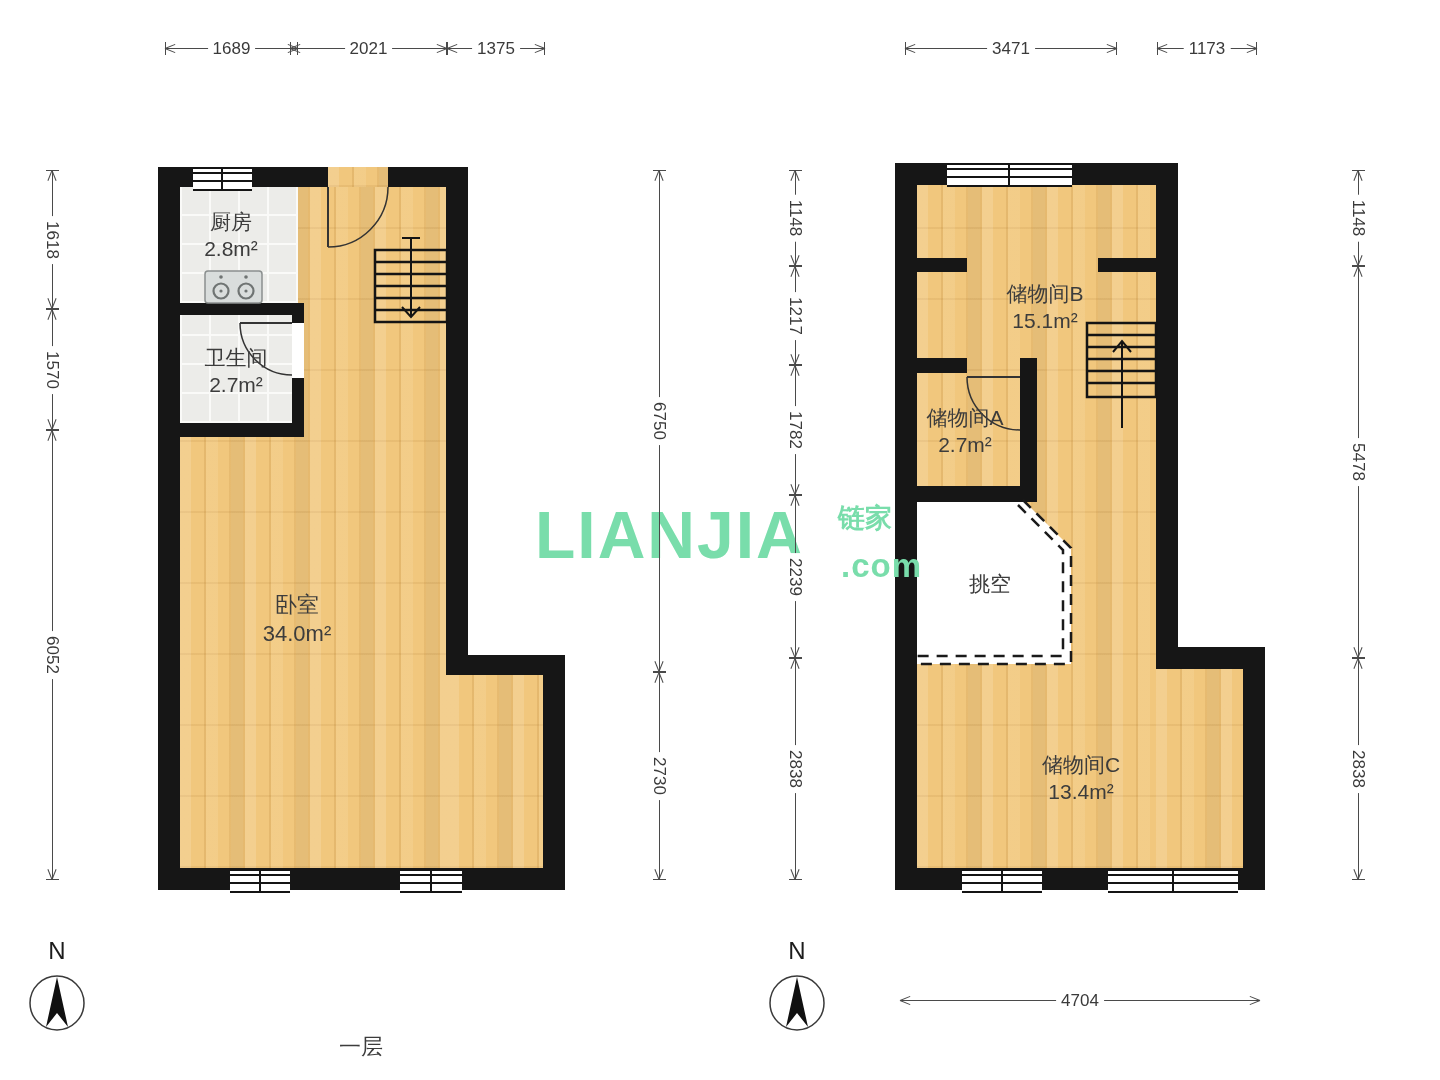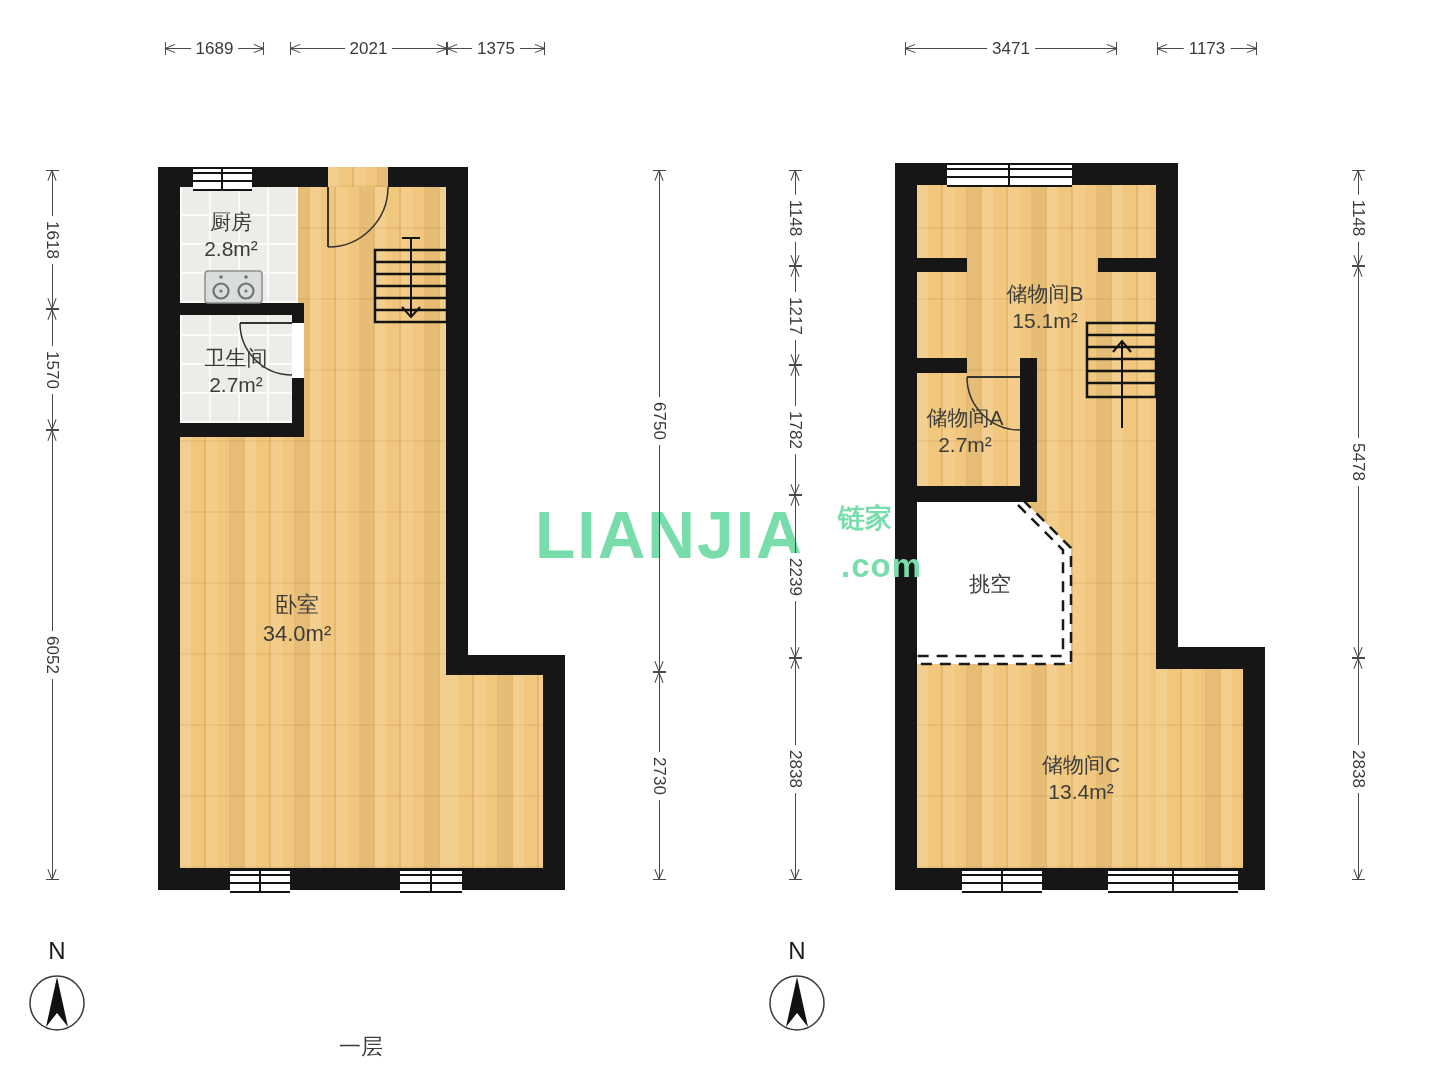--- a/index.html
+++ b/index.html
@@ -209,21 +209,21 @@
     <g>
       <circle cx="797" cy="1003" r="27" fill="#ffffff" stroke="#3a3a3a" stroke-width="1.5"></circle>
       <polygon points="797,977 786,1027 797,1013 808,1027" fill="#111111"></polygon>
     </g>
   </svg>
 
   <div class="wm wm-logo" style="left:535px;top:502px;">LIANJIA</div>
   <div class="wm wm-cn" style="left:838px;top:505px;">链家</div>
   <div class="wm wm-com" style="left:841px;top:549px;">.com</div>
 
-  <div class="dimh" style="left:165px;top:39px;width:99px;">
+  <div class="dimh" style="left:165px;top:39px;width:133px;">
     <span class="ln"></span>
       <span class="cp w"></span>
       <span class="cp e"></span>
       <span class="ah w"></span>
       <span class="ah e"></span>
     <span class="lab">1689</span>
     </div>
   <div class="dimh" style="left:290px;top:39px;width:157px;">
     <span class="ln"></span>
       <span class="cp w"></span>
@@ -360,19 +360,25 @@
     </div>
   <div class="dimv" style="left:1349px;top:658px;height:222px;">
     <span class="ln"></span>
       <span class="cp n"></span>
       <span class="cp s"></span>
       <span class="ah n"></span>
       <span class="ah s"></span>
     <span class="lab">2838</span>
     </div>
 
+  <div class="dimh" style="left:900px;top:991px;width:360px;">
+    <span class="ln"></span>
+      <span class="ah w"></span>
+      <span class="ah e"></span>
+    <span class="lab">4704</span>
+    </div>
 
   <span class="north" style="left:57px;top:951px;">N</span>
   <span class="north" style="left:797px;top:951px;">N</span>
   <span class="floorname" style="left:361px;top:1047px;">一层</span>
   <span class="floorname" style="left:1080px;top:1047px;margin-top:48px;">二层</span>
 
 </div>
 
 </body></html>

